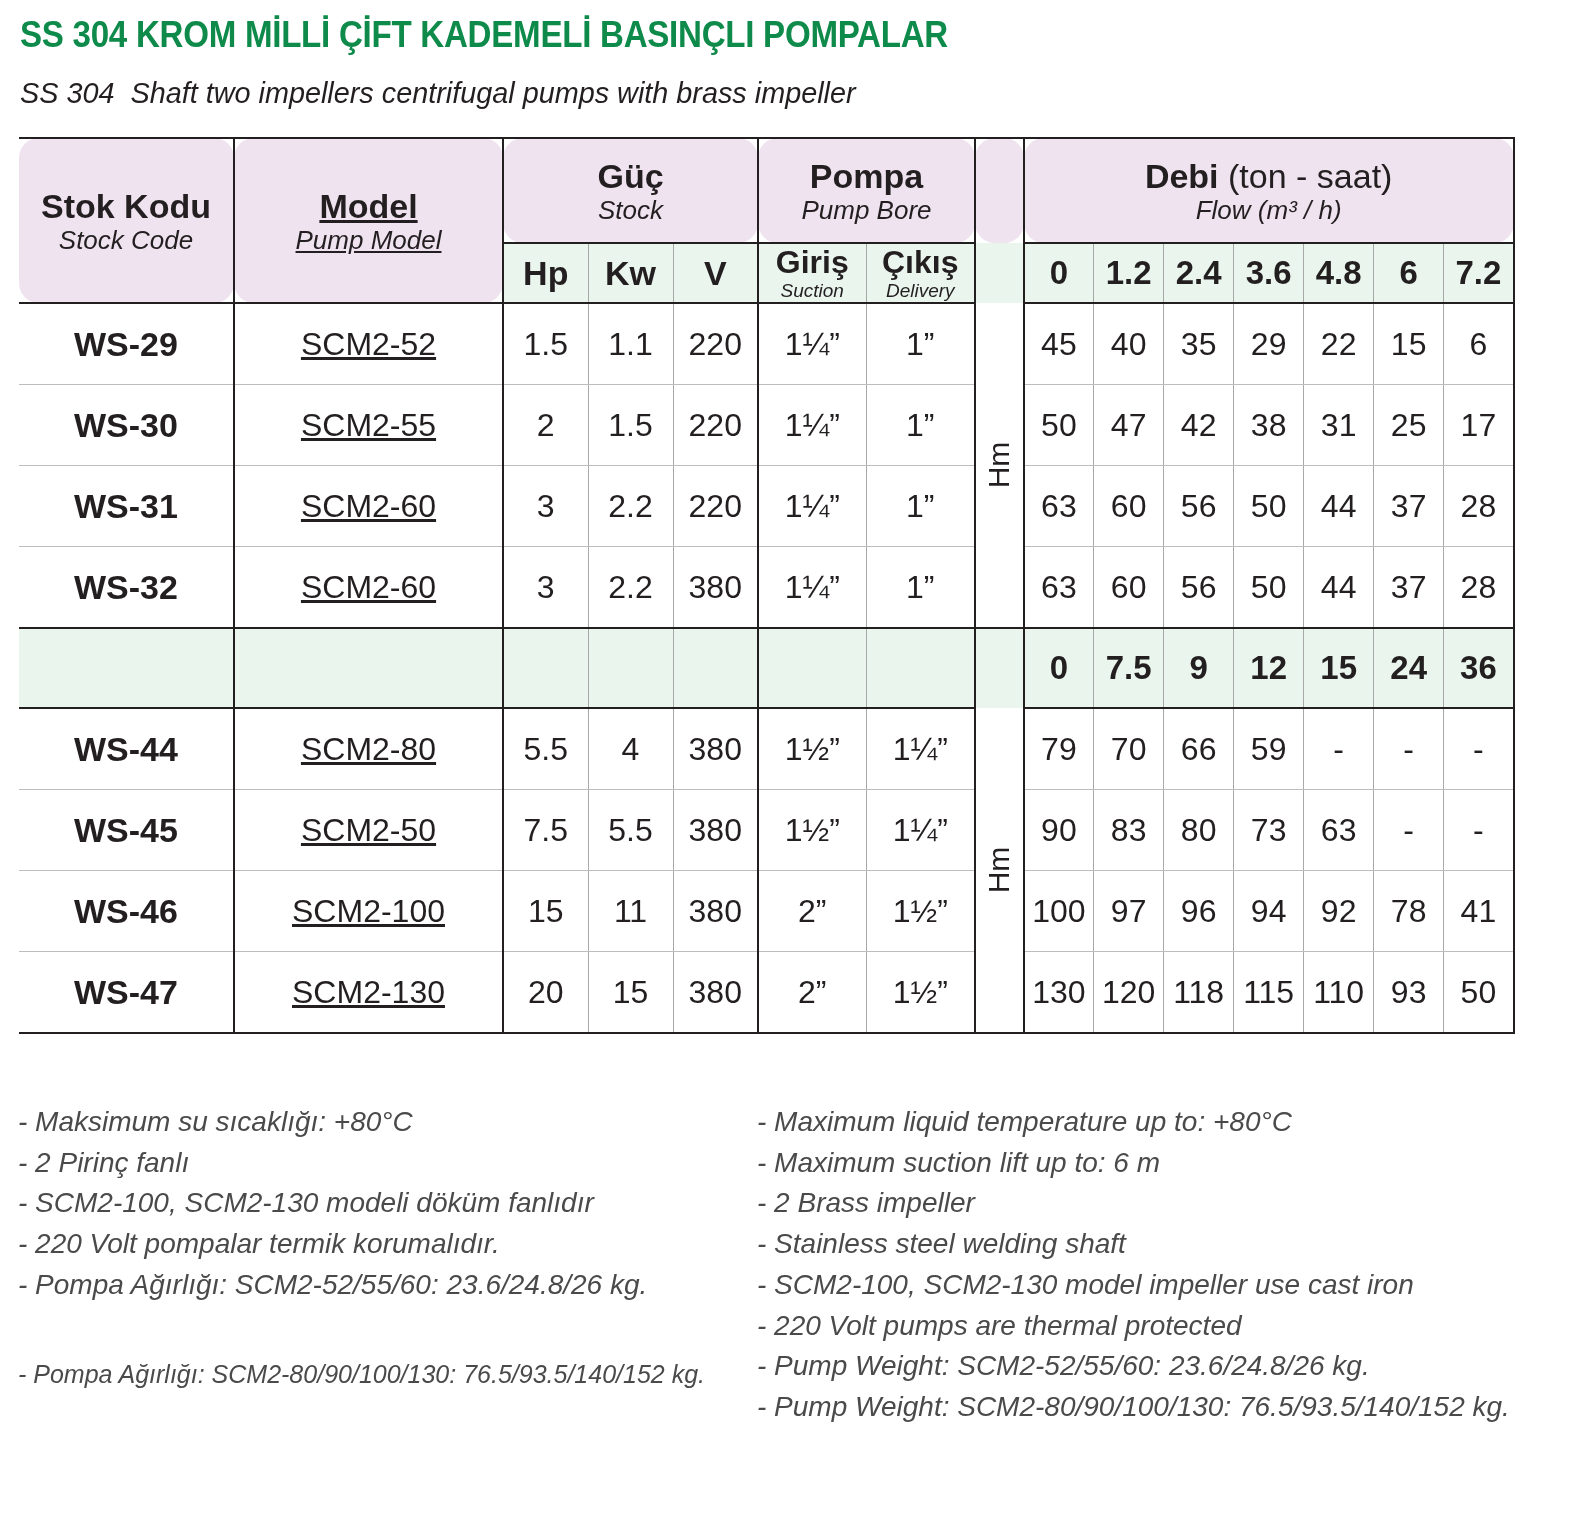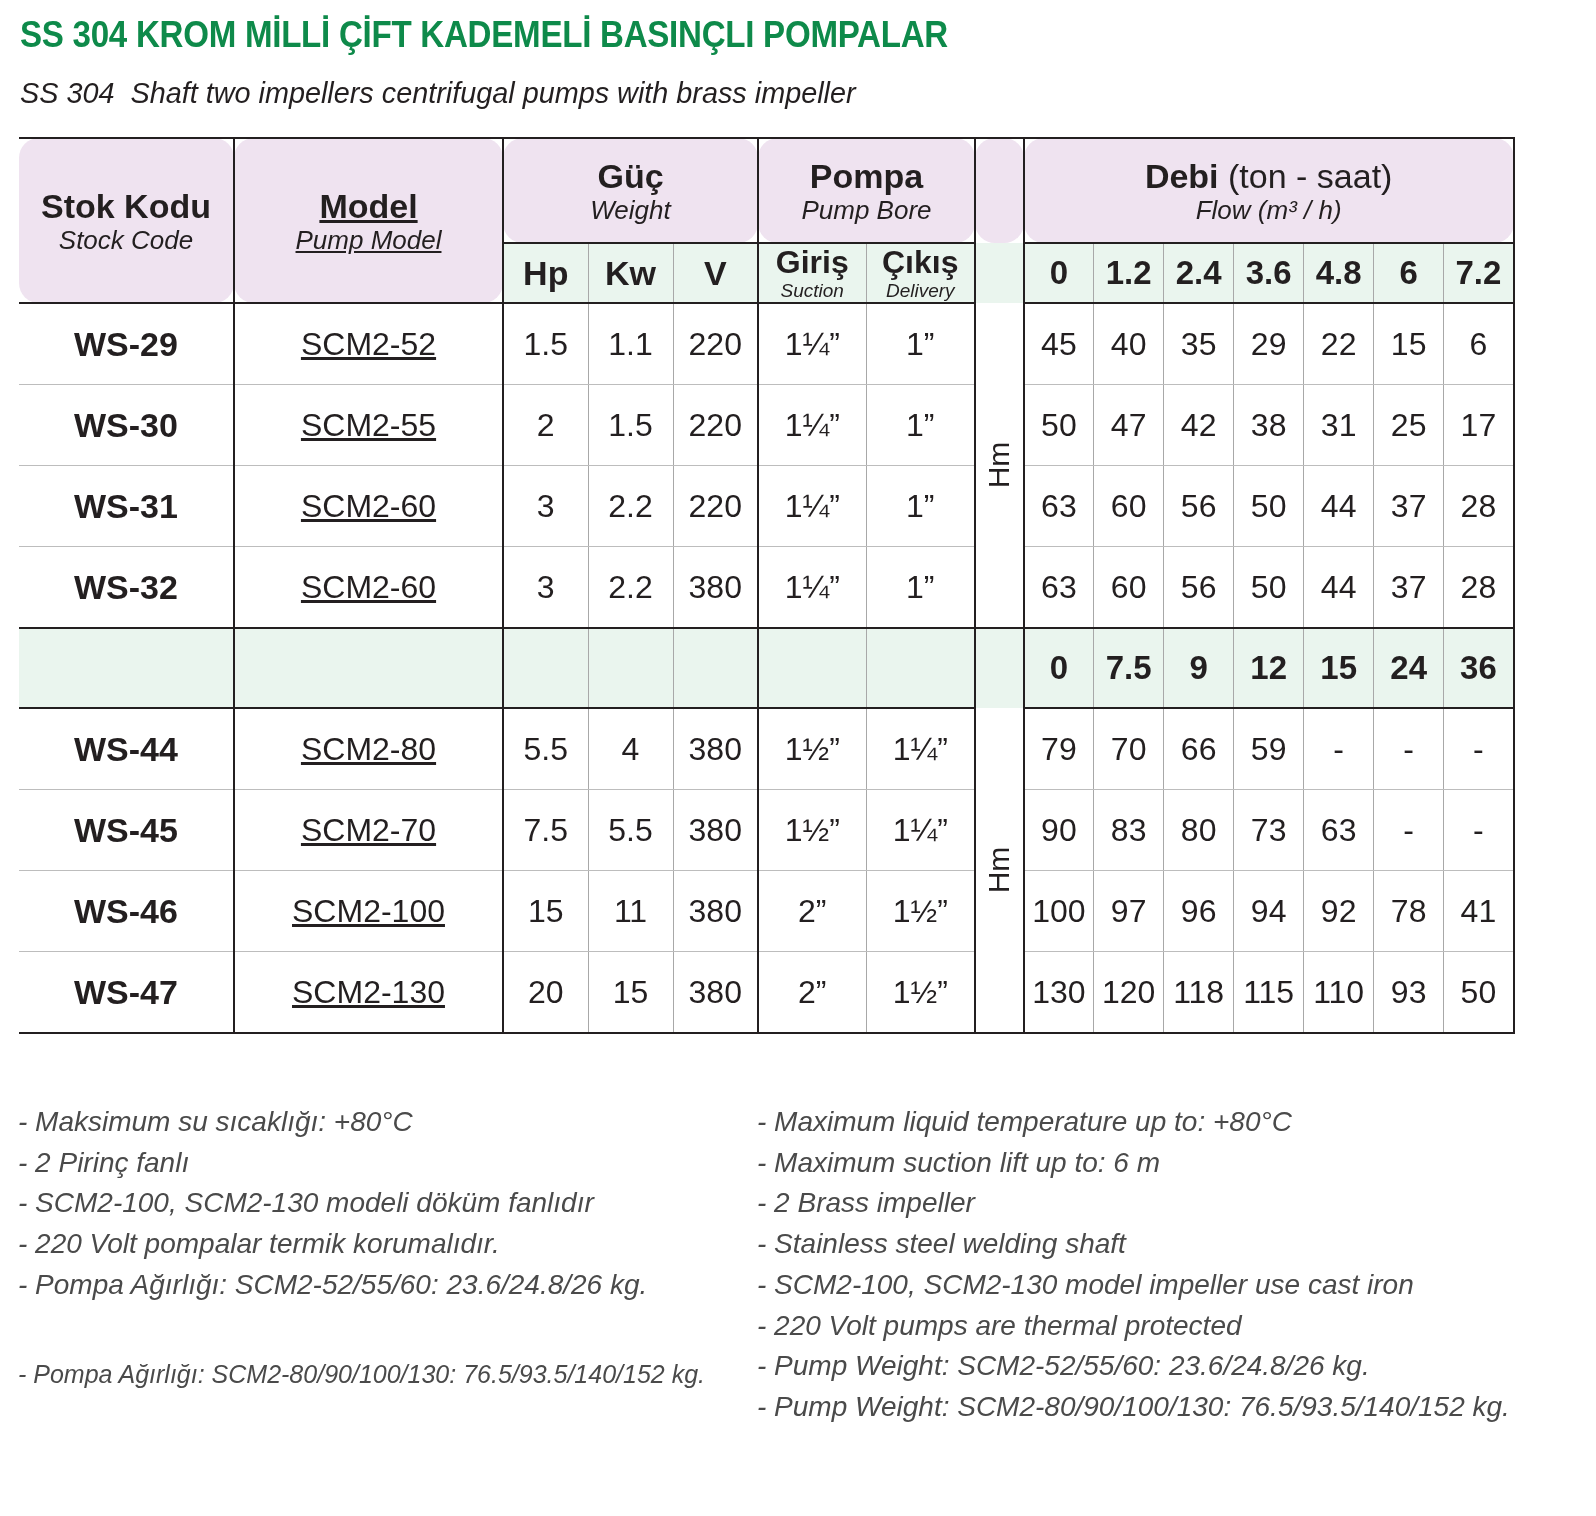--- a/index.html
+++ b/index.html
@@ -90,21 +90,21 @@
     <td rowspan="2" class="hdr-purple thick-top thick-bottom" style="border-left:none">
       <div class="main-hdr">Stok Kodu</div>
       <div class="sub-hdr">Stock Code</div>
     </td>
     <td rowspan="2" class="hdr-purple thick-top thick-bottom bl br">
       <div class="main-hdr">Model</div>
       <div class="sub-hdr">Pump Model</div>
     </td>
     <td colspan="3" class="hdr-purple thick-top thick-bottom br">
       <div class="main-hdr">Güç</div>
-      <div class="sub-hdr">Weight</div>
+      <div class="sub-hdr">Stock</div>
     </td>
     <td colspan="2" class="hdr-purple thick-top thick-bottom br">
       <div class="main-hdr">Pompa</div>
       <div class="sub-hdr">Pump Bore</div>
     </td>
     <td class="hdr-purple thick-top br" style="border-bottom:none"></td>
     <td colspan="7" class="hdr-purple thick-top thick-bottom br">
       <div class="main-hdr">
         <span>Debi</span>
         <span class="debi-light">(ton - saat)</span>
@@ -235,21 +235,21 @@
     <td class="cell">79</td>
     <td class="cell">70</td>
     <td class="cell">66</td>
     <td class="cell">59</td>
     <td class="cell">-</td>
     <td class="cell">-</td>
     <td class="cell br">-</td>
   </tr>
   <tr class="data-row">
     <td class="stock" style="border-left:none">WS-45</td>
-    <td class="cell bl br">SCM2-70</td>
+    <td class="cell bl br">SCM2-50</td>
     <td class="cell">7.5</td>
     <td class="cell">5.5</td>
     <td class="cell br">380</td>
     <td class="cell">1½”</td>
     <td class="cell br">1¼”</td>
     <td class="cell">90</td>
     <td class="cell">83</td>
     <td class="cell">80</td>
     <td class="cell">73</td>
     <td class="cell">63</td>

